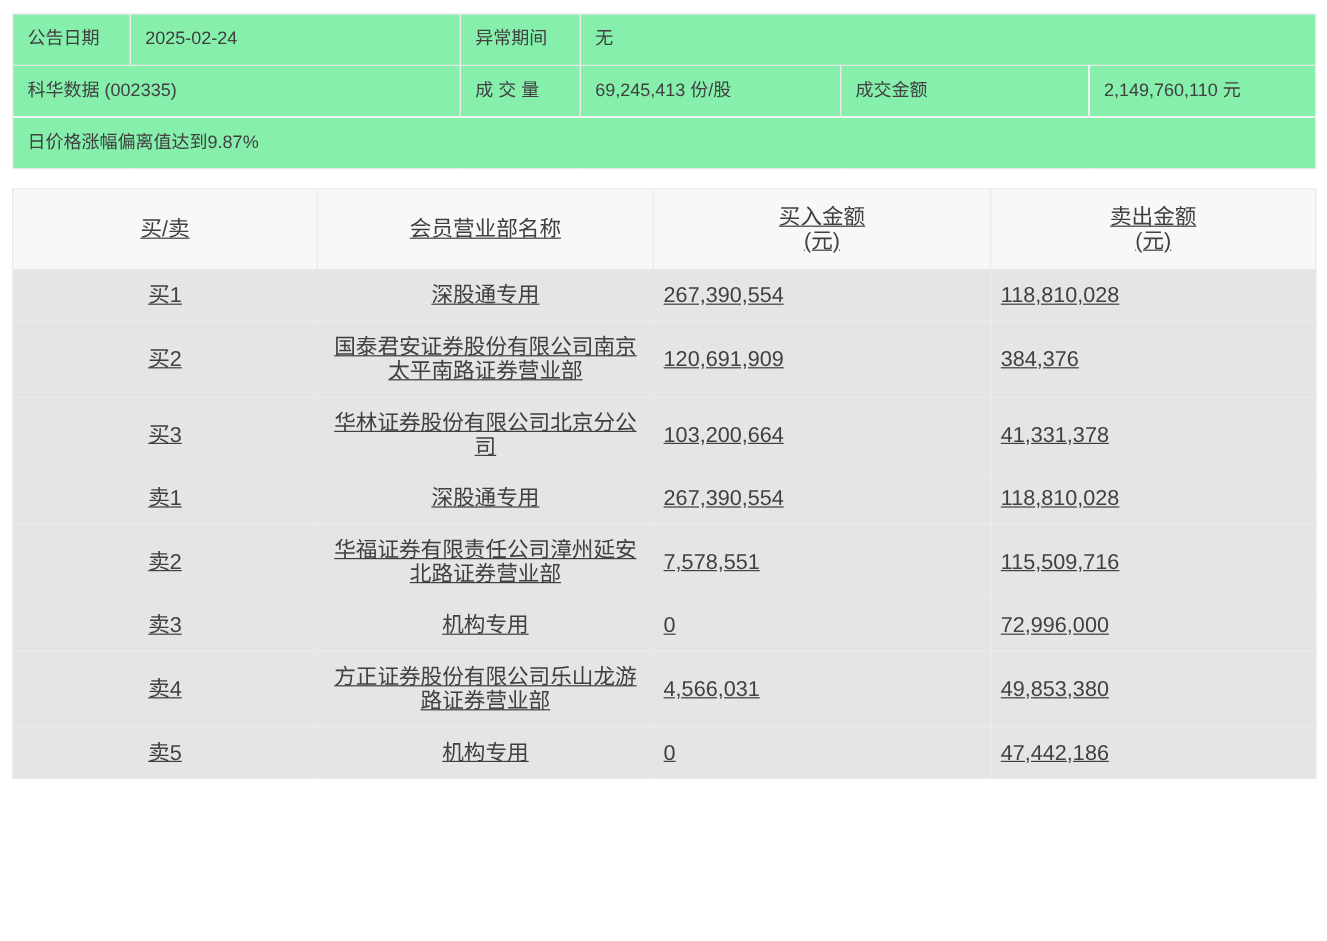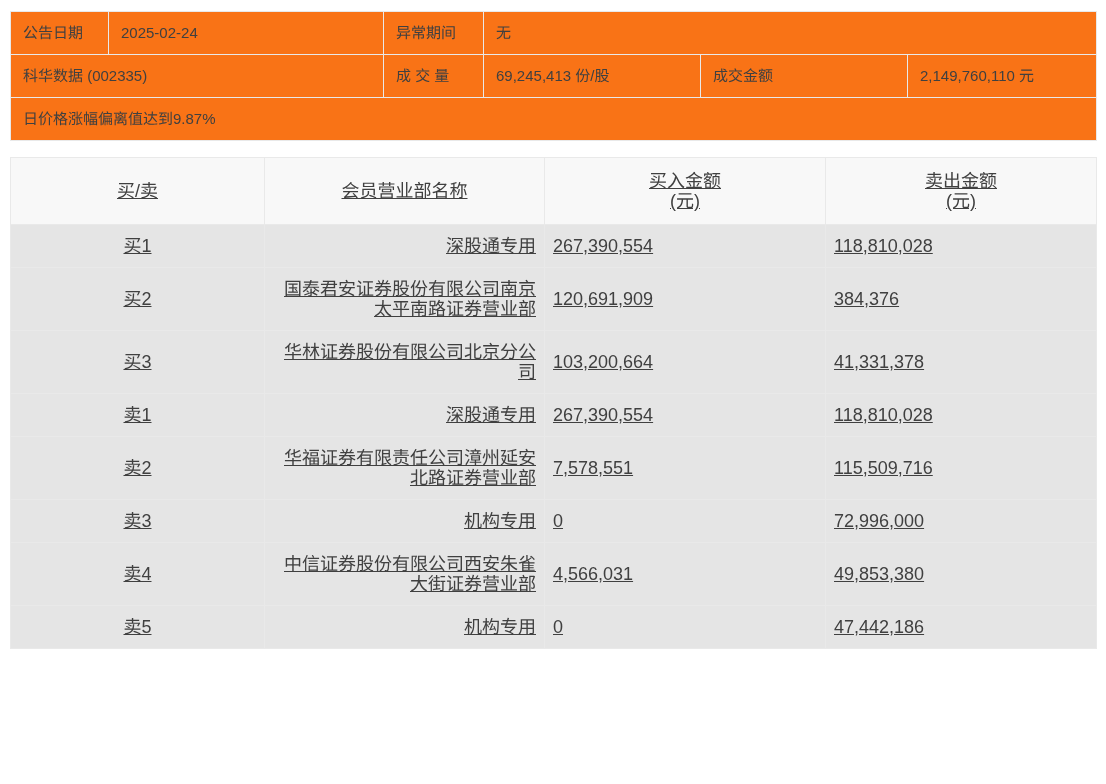--- a/index.html
+++ b/index.html
@@ -25,21 +25,21 @@
     table-layout: fixed;
     font-size: 15px;
   }
   table.info-table td {
     border: 1px solid #e9e9e9;
     padding: 11px 12px;
     line-height: 20px;
     height: 20px;
     white-space: nowrap;
     overflow: hidden;
-    background: #f97316;
+    background: #86efac;
   }
   .lbl { color: #404040; }
 
   
   table.lhb-table {
     width: 1086px;
     border-collapse: collapse;
     table-layout: fixed;
     font-size: 18px;
     margin-top: 16px;
@@ -56,21 +56,21 @@
     font-weight: normal;
     text-align: center;
     padding: 13px 8px;
     color: #404040;
   }
   table.lhb-table tbody td {
     padding: 11px 8px;
     background: #e5e5e5;
   }
   td.col-side  { text-align: center; }
-  td.col-branch{ text-align: right;  padding-left: 8px;  padding-right: 8px; word-break: break-all; }
+  td.col-branch{ text-align: center;  padding-left: 8px;  padding-right: 8px; word-break: break-all; }
   td.col-buy,
   td.col-sell  { text-align: left; padding-right: 10px; }
 
   col.c-side   { width: 254px; }
   col.c-branch { width: 280px; }
   col.c-buy    { width: 281px; }
   col.c-sell   { width: 271px; }
 </style>
 </head>
 <body>
@@ -167,21 +167,21 @@
 
   <tr>
     <td class="col-side">卖3</td>
     <td class="col-branch">机构专用</td>
     <td class="col-buy">0</td>
     <td class="col-sell">72,996,000</td>
   </tr>
 
   <tr>
     <td class="col-side">卖4</td>
-    <td class="col-branch">中信证券股份有限公司西安朱雀大街证券营业部</td>
+    <td class="col-branch">方正证券股份有限公司乐山龙游路证券营业部</td>
     <td class="col-buy">4,566,031</td>
     <td class="col-sell">49,853,380</td>
   </tr>
 
   <tr>
     <td class="col-side">卖5</td>
     <td class="col-branch">机构专用</td>
     <td class="col-buy">0</td>
     <td class="col-sell">47,442,186</td>
   </tr>

